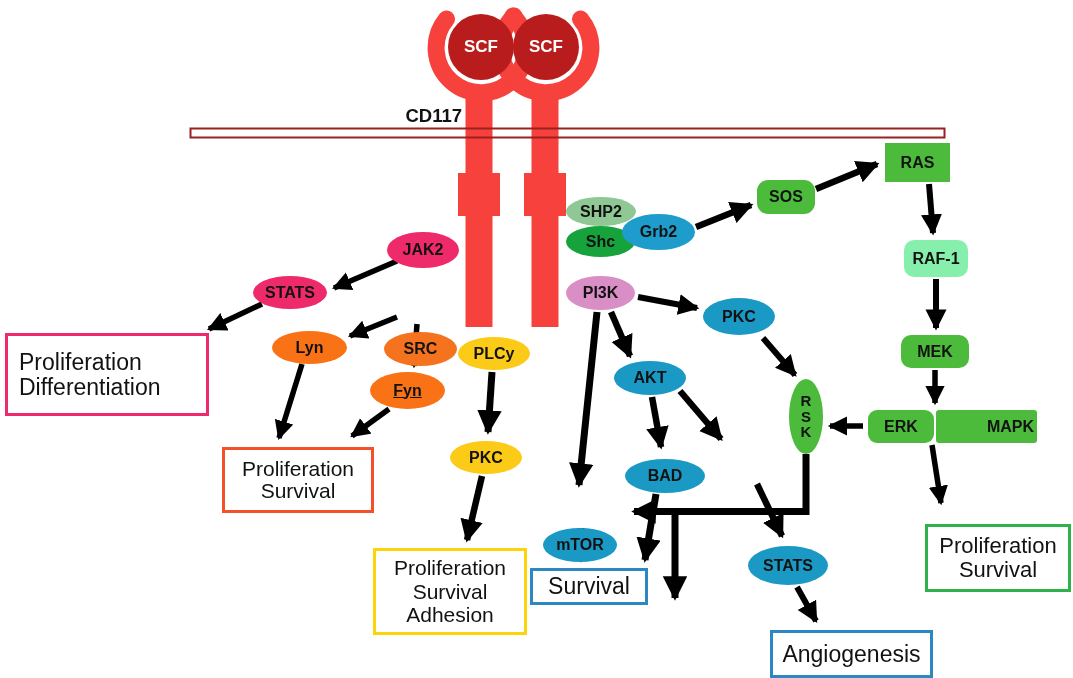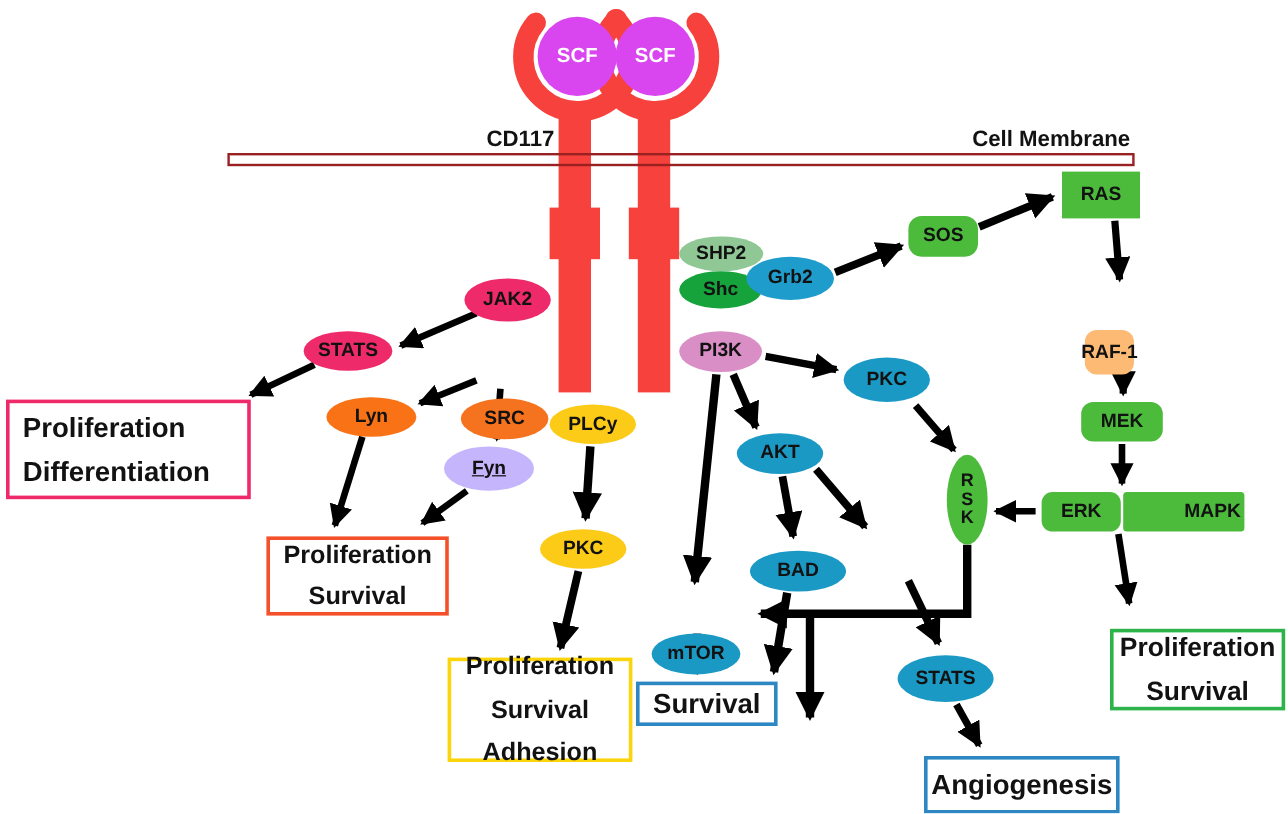--- a/index.html
+++ b/index.html
@@ -6,55 +6,55 @@
   #canvas{position:relative;width:1073px;height:678px;background:#ffffff;overflow:hidden;
           font-family:"Liberation Sans", sans-serif;}
   #wires{position:absolute;left:0;top:0;width:1073px;height:678px;}
 
   
   .node{position:absolute;display:flex;align-items:center;justify-content:center;
         font-weight:bold;font-size:16px;color:#121212;white-space:nowrap;}
   .ellipse{border-radius:50%;}
   .rrect{border-radius:10px;}
 
-  .scf{background:#d946ef;color:#ffffff;border-radius:50%;font-size:17px;}
+  .scf{background:#b91c1c;color:#ffffff;border-radius:50%;font-size:17px;}
   #n-scf1{left:448px;top:14px;width:66px;height:66px;}
   #n-scf2{left:513px;top:14px;width:66px;height:66px;}
 
   #n-jak2{left:387px;top:232px;width:72px;height:36px;background:#EE2A6A;}
   #n-stats{left:253px;top:276px;width:74px;height:33px;background:#EE2A6A;}
   #n-src{left:384px;top:288px;width:73px;height:34px;background:#F5731F;margin-top:44px;}
   #n-lyn{left:272px;top:331px;width:75px;height:33px;background:#f97316;}
-  #n-fyn{left:370px;top:372px;width:75px;height:37px;background:#c4b5fd;text-decoration:underline;}
+  #n-fyn{left:370px;top:372px;width:75px;height:37px;background:#f97316;text-decoration:underline;}
   #n-plcy{left:458px;top:337px;width:72px;height:33px;background:#FBCB18;}
   #n-pkcy{left:450px;top:441px;width:72px;height:33px;background:#FBCB18;}
   #n-shp2{left:566px;top:197px;width:70px;height:29px;background:#8FC795;}
   #n-shc{left:566px;top:226px;width:69px;height:31px;background:#17A33C;}
   #n-grb2{left:622px;top:214px;width:73px;height:36px;background:#1E9CCB;}
   #n-pi3k{left:566px;top:276px;width:69px;height:34px;background:#D98FC5;}
   #n-pkcb{left:703px;top:298px;width:72px;height:37px;background:#1B99C5;}
   #n-akt{left:614px;top:361px;width:72px;height:34px;background:#1B99C5;}
   #n-bad{left:625px;top:459px;width:80px;height:34px;background:#1B99C5;}
   #n-ikk{left:708px;top:444px;width:80px;height:39px;background:#1B99C5;}
   #n-mtor{left:543px;top:492px;width:74px;height:34px;background:#1B99C5;margin-top:36px;}
   #n-nfkb{left:748px;top:546px;width:80px;height:39px;background:#1B99C5;}
 
   #n-sos{left:757px;top:180px;width:58px;height:34px;background:#4CBB3C;border-radius:11px;}
   #n-ras{left:885px;top:143px;width:65px;height:39px;background:#4CBB3C;border-radius:0;}
-  #n-raf1{left:904px;top:240px;width:41px;height:37px;background:#fdba74;margin-top:35px;}
+  #n-raf1{left:904px;top:240px;width:64px;height:37px;background:#86efac;}
   #n-mek{left:901px;top:335px;width:68px;height:33px;background:#4CBB3C;}
   #n-erk{left:868px;top:410px;width:66px;height:33px;background:#4CBB3C;border-radius:9px;}
   #n-mapk{left:936px;top:410px;width:53px;height:33px;background:#4CBB3C;border-radius:3px;padding-left:48px;}
   #n-rsk{left:789px;top:379px;width:34px;height:75px;background:#4CBB3C;
          flex-direction:column;font-size:15px;line-height:1.05;}
 
   
   .obox{position:absolute;background:#ffffff;border:3px solid #000;color:#121212;
         display:flex;flex-direction:column;align-items:center;justify-content:center;
-        font-weight:bold;font-size:22px;line-height:1.07;text-align:center;white-space:nowrap;gap:12px;}
+        font-weight:normal;font-size:22px;line-height:1.07;text-align:center;white-space:nowrap;}
   #b-pd{left:5px;top:333px;width:187px;height:77px;border-color:#EE2A6A;
         align-items:flex-start;padding-left:11px;font-size:23px;text-align:left;}
   #b-pso{left:222px;top:447px;width:146px;height:60px;border-color:#F4502A;font-size:21px;}
   #b-psa{left:373px;top:548px;width:148px;height:81px;border-color:#FBD40B;font-size:21px;line-height:1.12;}
   #b-sv{left:530px;top:568px;width:112px;height:31px;border-color:#2D87C3;font-size:23px;}
   #b-cm{left:602px;top:615px;width:146px;height:40px;border-color:#3CB54A;font-size:23px;}
   #b-psg{left:925px;top:524px;width:140px;height:62px;border-color:#2DB34A;font-size:22px;}
   #b-ag{left:770px;top:630px;width:157px;height:42px;border-color:#2D87C3;font-size:23px;}
 
   
@@ -110,21 +110,20 @@
       <path d="M757,484 L782,536" stroke-width="6.5"></path>
       <path d="M797,587 L816,621" stroke-width="6"></path>
       <path d="M581,528 L581,560" stroke-width="7"></path>
       <path d="M656,494 L645,560" stroke-width="7"></path>
       <path d="M806,454 L806,511.5 L634,511.5" stroke-width="7"></path>
       <path d="M675,511 L675,598" stroke-width="7"></path>
     </g>
   </svg>
 
   <div class="mlabel" id="lbl-cd117">CD117</div>
-  <div class="mlabel" id="lbl-cellmem">Cell Membrane</div>
 
   <div class="node scf" id="n-scf1">SCF</div>
   <div class="node scf" id="n-scf2">SCF</div>
 
   <div class="node ellipse" id="n-jak2">JAK2</div>
   <div class="node ellipse" id="n-stats">STATS</div>
   <div class="node ellipse" id="n-src">SRC</div>
   <div class="node ellipse" id="n-lyn">Lyn</div>
   <div class="node ellipse" id="n-fyn">Fyn</div>
   <div class="node ellipse" id="n-plcy">PLCy</div>

